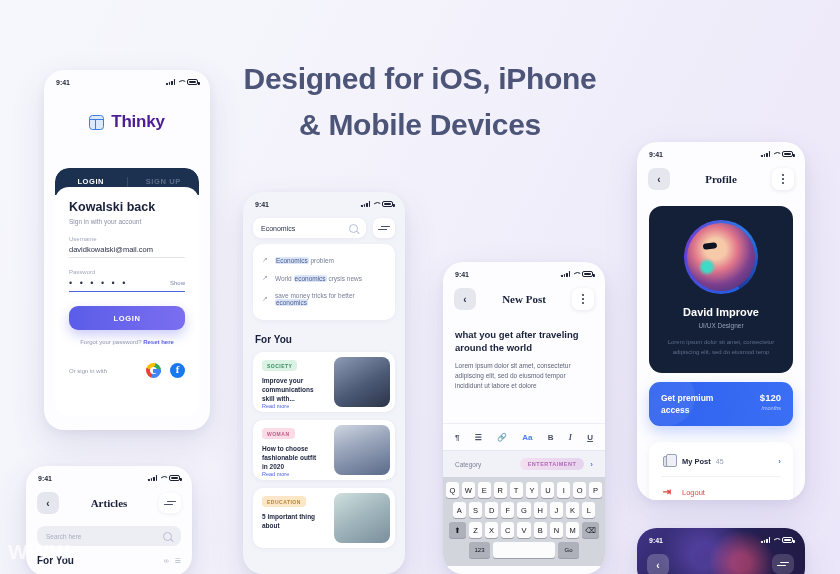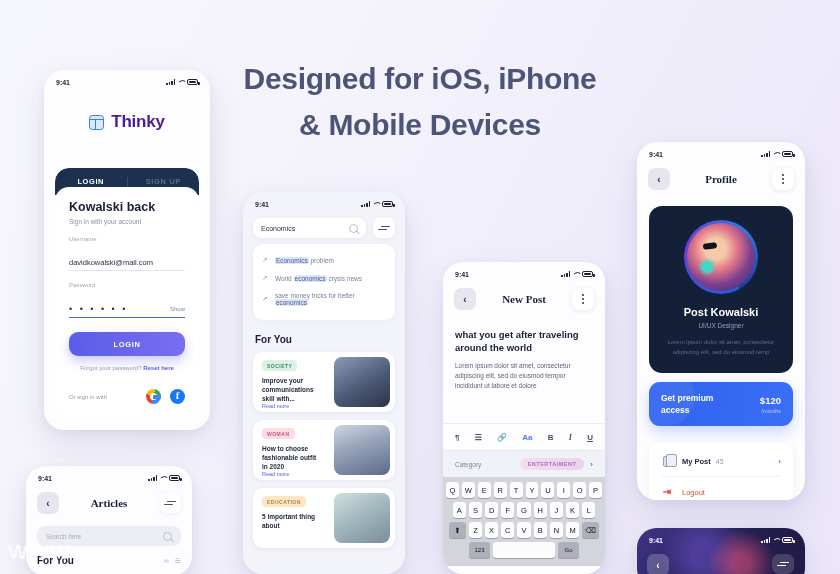--- a/index.html
+++ b/index.html
@@ -79,21 +79,21 @@
   .auth-card { position:absolute; left:11px; right:11px; top:98px; bottom:14px; border-radius: 14px; overflow:hidden; }
   .auth-tabs { background:#1c3050; height: 27px; display:flex; align-items:center; border-radius: 14px 14px 0 0; }
   .auth-tab { flex:1; text-align:center; font-size: 7.5px; font-weight:700; letter-spacing:.6px; color:#5e6e88; }
   .auth-tab.active { color:#fff; }
   .auth-div { width:1px; height:10px; background:#3a4c68; }
   .auth-body { background:#fff; border-radius: 14px; margin-top:-8px; padding: 13px 14px; height:100%; }
   .welcome { font-size: 12.5px; font-weight: 700; color:#18203a; }
   .welcome-sub { font-size: 6.5px; color:#8a90a6; margin-top: 4px; }
   .field { margin-top: 11px; }
   .field-label { font-size: 6px; color:#a3a8bb; }
-  .field-row { display:flex; align-items:center; justify-content:space-between; border-bottom:1px solid #e3e5ee; padding-bottom:3px; margin-top:16px; }
+  .field-row { display:flex; align-items:center; justify-content:space-between; border-bottom:1px solid #e3e5ee; padding-bottom:3px; margin-top:3px; }
   .field-row.focus { border-bottom-color:#4d63e8; }
   .field-val { font-size: 7.5px; color:#2b3148; }
   .pw-dots { letter-spacing: 2.5px; font-size: 9px; color:#2b3148; }
   .show-link { font-size: 6px; color:#7b86a8; }
   .login-btn {
     margin-top: 14px; height: 24px; border-radius: 9px;
     background: linear-gradient(95deg,#5a5de8,#7b6ef0);
     color:#fff; font-size:7.5px; font-weight:700; letter-spacing:.7px;
     display:flex; align-items:center; justify-content:center;
     box-shadow: 0 5px 12px rgba(92,95,232,.32);
@@ -179,21 +179,21 @@
     background: radial-gradient(circle at 42% 38%, #f6c9a8 18%, #e0758a 38%, #7b3f8f 62%, #2b2a6b 100%);
     position:relative; overflow:hidden; }
   .avatar::before { content:""; position:absolute; left:24%; top:30%; width:20%; height:9%;
     background:#10131f; border-radius:3px; transform: rotate(-8deg); }
   .avatar::after { content:""; position:absolute; left:16%; top:52%; width:26%; height:26%;
     background: radial-gradient(circle,#3ddac7 35%, transparent 70%); border-radius:50%; }
   .pf-name { font-size: 11px; font-weight:700; color:#fff; margin-top: 12px; }
   .pf-role { font-size: 6.5px; color:#93a0bb; margin-top: 4px; }
   .pf-desc { font-size: 6px; color:#5d6c8a; line-height: 9.5px; margin-top: 9px; }
   .premium { margin: 9px 12px 16px; background: linear-gradient(100deg,#2f61ef,#3a6ff5);
-    border-radius: 11px; padding: 10px 12px; display:flex; align-items:center; justify-content:space-between;
+    border-radius: 11px; padding: 10px 12px; display:flex; justify-content:space-between;
     box-shadow: 0 6px 14px rgba(47,97,239,.25); position:relative; overflow:hidden; }
   .premium::after { content:""; position:absolute; left:-12px; top:-14px; width:58px; height:58px;
     border-radius:50%; background:rgba(255,255,255,.07); }
   .prem-title { font-size: 8.5px; font-weight:700; color:#fff; line-height:12px; max-width: 70px; z-index:1; }
   .prem-right { text-align:right; z-index:1; }
   .prem-price { font-size: 9.5px; font-weight:700; color:#fff; }
   .prem-per { font-size: 5.5px; color:#b9cdfb; margin-top:2px; }
   .menu-card { margin: 9px 12px 0; background:#fff; border-radius: 11px; padding: 4px 12px;
     box-shadow: 0 2px 8px rgba(70,70,120,.07); text-align: center; }
   .menu-row { display:flex; align-items:center; gap:9px; padding: 9px 0; }
@@ -500,21 +500,21 @@
           <span></span>
           <span></span>
         </span>
     </div>
   </div>
 
   <div class="pf-card">
     <div class="avatar-ring">
       <div class="avatar"></div>
     </div>
-    <div class="pf-name">Post Kowalski</div>
+    <div class="pf-name">David Improve</div>
     <div class="pf-role">UI/UX Designer</div>
     <div class="pf-desc">Lorem ipsum dolor sit amet, consectetur adipiscing elit, sed do eiusmod temp</div>
   </div>
 
   <div class="premium">
     <div class="prem-title">Get premium access</div>
     <div class="prem-right">
       <div class="prem-price">$120</div>
       <div class="prem-per">/months</div>
     </div>

